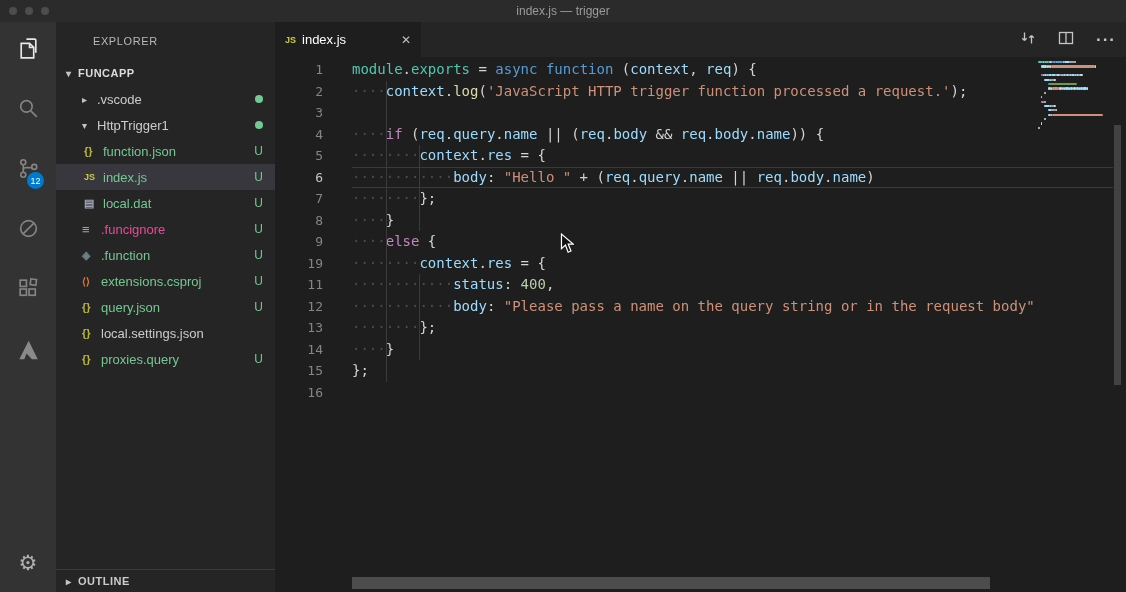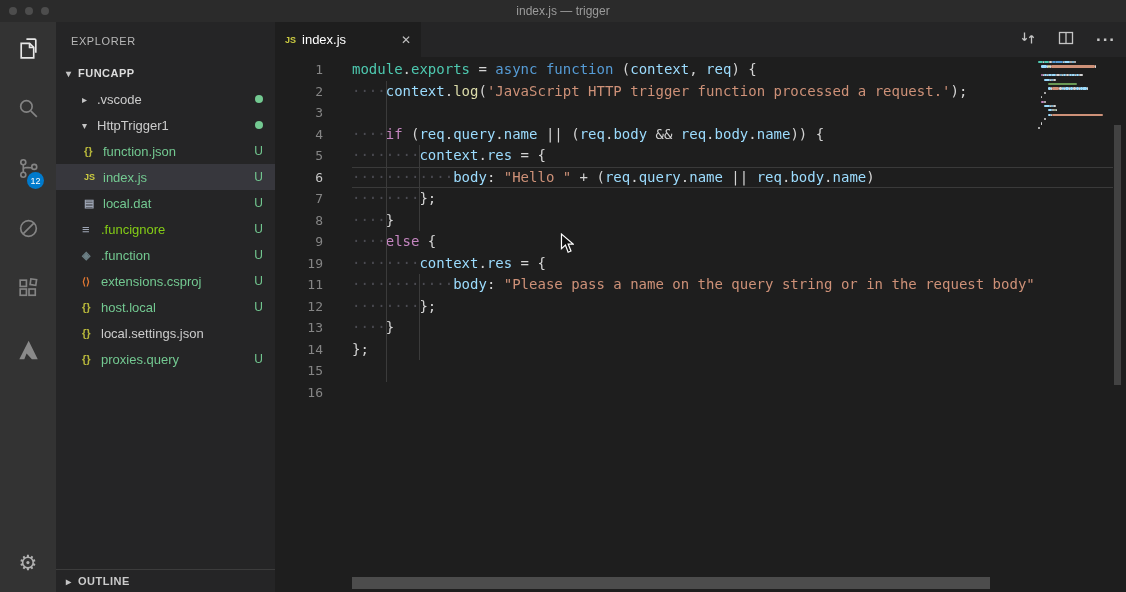--- a/index.html
+++ b/index.html
@@ -15,21 +15,21 @@
   
   .activitybar{position:absolute;top:22px;left:0;width:56px;bottom:0;background:#333333}
   .ab-item{position:absolute;left:0;width:56px;height:48px;display:flex;align-items:center;justify-content:center;cursor:pointer}
   .ab-item svg{stroke:#848484;fill:none;stroke-width:1.6}
   .ab-item.active svg{stroke:#e7e7e7}
   .scm-badge{position:absolute;left:27px;top:28px;width:17px;height:17px;border-radius:50%;background:#007acc;color:#fff;font-size:9px;display:flex;align-items:center;justify-content:center}
   .gear{font-size:21px;color:#b0b0b0;line-height:1}
 
   
   .sidebar{position:absolute;top:22px;left:56px;width:219px;bottom:0;background:#252526}
-  .sb-title{height:40px;padding:13px 0 0 15px;font-size:11px;letter-spacing:.6px;color:#b8b8b8}
+  .sb-title{height:40px;padding:13px 0 0 37px;font-size:11px;letter-spacing:.6px;color:#b8b8b8}
   .section-header{height:22px;display:flex;align-items:center;padding-left:10px;font-size:11px;font-weight:bold;letter-spacing:.5px;color:#dcdcdc;cursor:pointer}
   .sec-arrow{width:12px;font-size:10px;color:#c5c5c5}
   .tree{margin-top:2px}
   .tree-row{position:relative;display:flex;align-items:center;height:26px;font-size:13px;cursor:pointer;white-space:nowrap}
   .tree-row.selected{background:#37373d}
   .tree-arrow{width:13px;font-size:10px;color:#c5c5c5;flex:0 0 auto}
   .tree-ficon{width:17px;font-size:10px;font-weight:bold;flex:0 0 auto}
   .tree-label{margin-left:2px}
   .tree-badge{position:absolute;right:12px;font-size:12px;color:#73c991}
   .tree-dot{position:absolute;right:12px;width:8px;height:8px;border-radius:50%;background:#73c991}
@@ -151,36 +151,36 @@
         <span class="tree-label" style="color: rgb(115, 201, 145);">index.js</span>
         <span class="tree-badge">U</span>
       </div>
       <div class="tree-row" style="padding-left: 28px;">
         <span class="tree-ficon" style="color: rgb(157, 165, 180); font-size: 11px;">▤</span>
         <span class="tree-label" style="color: rgb(115, 201, 145);">local.dat</span>
         <span class="tree-badge">U</span>
       </div>
       <div class="tree-row" style="padding-left: 26px;">
         <span class="tree-ficon" style="color: rgb(157, 165, 180); font-size: 13px;">≡</span>
-        <span class="tree-label" style="color: #84cc16;">.funcignore</span>
+        <span class="tree-label" style="color: #ec4899;">.funcignore</span>
         <span class="tree-badge">U</span>
       </div>
       <div class="tree-row" style="padding-left: 26px;">
         <span class="tree-ficon" style="color: rgb(109, 128, 134); font-size: 11px;">◈</span>
         <span class="tree-label" style="color: rgb(115, 201, 145);">.function</span>
         <span class="tree-badge">U</span>
       </div>
       <div class="tree-row" style="padding-left: 26px;">
         <span class="tree-ficon" style="color: rgb(227, 121, 51); font-size: 10px;">⟨⟩</span>
         <span class="tree-label" style="color: rgb(115, 201, 145);">extensions.csproj</span>
         <span class="tree-badge">U</span>
       </div>
       <div class="tree-row" style="padding-left: 26px;">
         <span class="tree-ficon" style="color: rgb(183, 183, 59); font-size: 11px;">{}</span>
-        <span class="tree-label" style="color: rgb(115, 201, 145);">host.local</span>
+        <span class="tree-label" style="color: rgb(115, 201, 145);">query.json</span>
         <span class="tree-badge">U</span>
       </div>
       <div class="tree-row" style="padding-left: 26px;">
         <span class="tree-ficon" style="color: rgb(183, 183, 59); font-size: 11px;">{}</span>
         <span class="tree-label" style="color: rgb(204, 204, 204);">local.settings.json</span>
       </div>
       <div class="tree-row" style="padding-left: 26px;">
         <span class="tree-ficon" style="color: rgb(183, 183, 59); font-size: 11px;">{}</span>
         <span class="tree-label" style="color: rgb(115, 201, 145);">proxies.query</span>
         <span class="tree-badge">U</span>
@@ -243,20 +243,21 @@
     <div class="code-line"><span style="color: rgb(78, 201, 176);">module</span><span style="color: rgb(212, 212, 212);">.</span><span style="color: rgb(78, 201, 176);">exports</span><span style="color: rgb(212, 212, 212);"> = </span><span style="color: rgb(86, 156, 214);">async</span><span style="color: rgb(212, 212, 212);"> </span><span style="color: rgb(86, 156, 214);">function</span><span style="color: rgb(212, 212, 212);"> (</span><span style="color: rgb(156, 220, 254);">context</span><span style="color: rgb(212, 212, 212);">, </span><span style="color: rgb(156, 220, 254);">req</span><span style="color: rgb(212, 212, 212);">) {</span></div>
         <div class="code-line"><span style="color: rgb(75, 75, 82);">····</span><span style="color: rgb(156, 220, 254);">context</span><span style="color: rgb(212, 212, 212);">.</span><span style="color: rgb(220, 220, 170);">log</span><span style="color: rgb(212, 212, 212);">(</span><span style="color: rgb(206, 145, 120);">'JavaScript HTTP trigger function processed a request.'</span><span style="color: rgb(212, 212, 212);">);</span></div>
         <div class="code-line"></div>
         <div class="code-line"><span style="color: rgb(75, 75, 82);">····</span><span style="color: rgb(197, 134, 192);">if</span><span style="color: rgb(212, 212, 212);"> (</span><span style="color: rgb(156, 220, 254);">req</span><span style="color: rgb(212, 212, 212);">.</span><span style="color: rgb(156, 220, 254);">query</span><span style="color: rgb(212, 212, 212);">.</span><span style="color: rgb(156, 220, 254);">name</span><span style="color: rgb(212, 212, 212);"> || (</span><span style="color: rgb(156, 220, 254);">req</span><span style="color: rgb(212, 212, 212);">.</span><span style="color: rgb(156, 220, 254);">body</span><span style="color: rgb(212, 212, 212);"> &amp;&amp; </span><span style="color: rgb(156, 220, 254);">req</span><span style="color: rgb(212, 212, 212);">.</span><span style="color: rgb(156, 220, 254);">body</span><span style="color: rgb(212, 212, 212);">.</span><span style="color: rgb(156, 220, 254);">name</span><span style="color: rgb(212, 212, 212);">)) {</span></div>
         <div class="code-line"><span style="color: rgb(75, 75, 82);">········</span><span style="color: rgb(156, 220, 254);">context</span><span style="color: rgb(212, 212, 212);">.</span><span style="color: rgb(156, 220, 254);">res</span><span style="color: rgb(212, 212, 212);"> = {</span></div>
         <div class="code-line"><span style="color: rgb(75, 75, 82);">············</span><span style="color: rgb(156, 220, 254);">body</span><span style="color: rgb(212, 212, 212);">: </span><span style="color: rgb(206, 145, 120);">"Hello "</span><span style="color: rgb(212, 212, 212);"> + (</span><span style="color: rgb(156, 220, 254);">req</span><span style="color: rgb(212, 212, 212);">.</span><span style="color: rgb(156, 220, 254);">query</span><span style="color: rgb(212, 212, 212);">.</span><span style="color: rgb(156, 220, 254);">name</span><span style="color: rgb(212, 212, 212);"> || </span><span style="color: rgb(156, 220, 254);">req</span><span style="color: rgb(212, 212, 212);">.</span><span style="color: rgb(156, 220, 254);">body</span><span style="color: rgb(212, 212, 212);">.</span><span style="color: rgb(156, 220, 254);">name</span><span style="color: rgb(212, 212, 212);">)</span></div>
         <div class="code-line"><span style="color: rgb(75, 75, 82);">········</span><span style="color: rgb(212, 212, 212);">};</span></div>
         <div class="code-line"><span style="color: rgb(75, 75, 82);">····</span><span style="color: rgb(212, 212, 212);">}</span></div>
         <div class="code-line"><span style="color: rgb(75, 75, 82);">····</span><span style="color: rgb(197, 134, 192);">else</span><span style="color: rgb(212, 212, 212);"> {</span></div>
         <div class="code-line"><span style="color: rgb(75, 75, 82);">········</span><span style="color: rgb(156, 220, 254);">context</span><span style="color: rgb(212, 212, 212);">.</span><span style="color: rgb(156, 220, 254);">res</span><span style="color: rgb(212, 212, 212);"> = {</span></div>
+        <div class="code-line"><span style="color: rgb(75, 75, 82);">············</span><span style="color: rgb(156, 220, 254);">status</span><span style="color: rgb(212, 212, 212);">: </span><span style="color: rgb(181, 206, 168);">400</span><span style="color: rgb(212, 212, 212);">,</span></div>
         <div class="code-line"><span style="color: rgb(75, 75, 82);">············</span><span style="color: rgb(156, 220, 254);">body</span><span style="color: rgb(212, 212, 212);">: </span><span style="color: rgb(206, 145, 120);">"Please pass a name on the query string or in the request body"</span></div>
         <div class="code-line"><span style="color: rgb(75, 75, 82);">········</span><span style="color: rgb(212, 212, 212);">};</span></div>
         <div class="code-line"><span style="color: rgb(75, 75, 82);">····</span><span style="color: rgb(212, 212, 212);">}</span></div>
         <div class="code-line"><span style="color: rgb(212, 212, 212);">};</span></div>
       </div>
     <div class="minimap">
       <div>
           <div class="mini-line"><span style="width: 4.8px; background: rgb(78, 201, 176);"></span><span style="width: 0.8px; background: rgb(212, 212, 212);"></span><span style="width: 5.6px; background: rgb(78, 201, 176);"></span><span style="width: 2.4px; background: rgb(212, 212, 212);"></span><span style="width: 4px; background: rgb(86, 156, 214);"></span><span style="width: 0.8px; background: rgb(212, 212, 212);"></span><span style="width: 6.4px; background: rgb(86, 156, 214);"></span><span style="width: 1.6px; background: rgb(212, 212, 212);"></span><span style="width: 5.6px; background: rgb(156, 220, 254);"></span><span style="width: 1.6px; background: rgb(212, 212, 212);"></span><span style="width: 2.4px; background: rgb(156, 220, 254);"></span><span style="width: 2.4px; background: rgb(212, 212, 212);"></span></div>
           <div class="mini-line"><span style="width: 3.2px; background: transparent;"></span><span style="width: 5.6px; background: rgb(156, 220, 254);"></span><span style="width: 0.8px; background: rgb(212, 212, 212);"></span><span style="width: 2.4px; background: rgb(220, 220, 170);"></span><span style="width: 0.8px; background: rgb(212, 212, 212);"></span><span style="width: 44px; background: rgb(206, 145, 120);"></span><span style="width: 1.6px; background: rgb(212, 212, 212);"></span></div>
           <div class="mini-line"></div>

